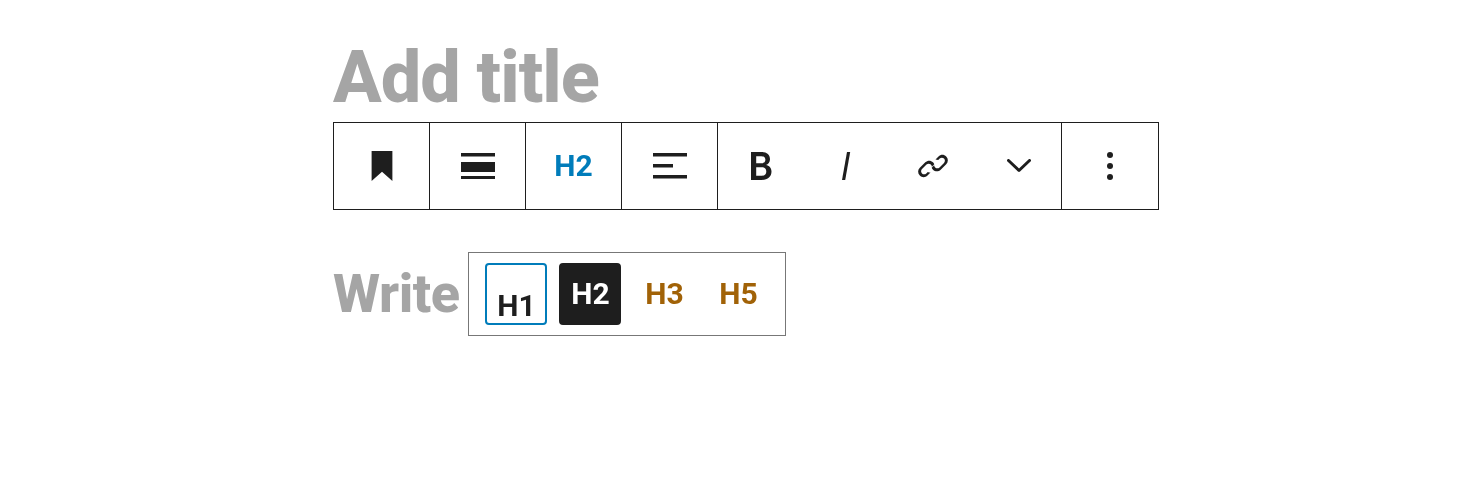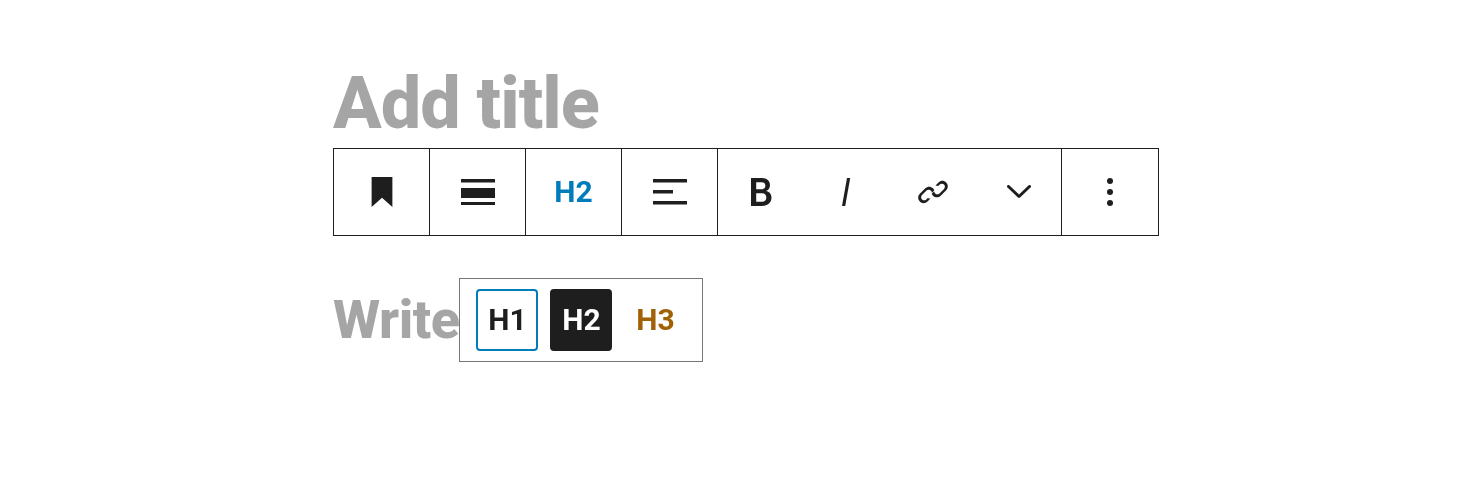--- a/index.html
+++ b/index.html
@@ -6,21 +6,21 @@
     html, body {
       width: 1474px;
       height: 501px;
       background: #fff;
       font-family: -apple-system, BlinkMacSystemFont, "Segoe UI", Roboto, "Helvetica Neue", Arial, sans-serif;
       -webkit-font-smoothing: antialiased;
     }
     .editor {
       position: relative;
       padding-left: 333px;
-      padding-top: 66px;
+      padding-top: 40px;
     }
     .title-placeholder {
       font-size: 72px;
       font-weight: 800;
       color: #a5a5a5;
       line-height: 1.05;
       letter-spacing: -1px;
       white-space: nowrap;
     }
 
@@ -56,21 +56,21 @@
     .row2 {
       display: flex;
       align-items: center;
       margin-top: 42px;
     }
     .write-placeholder {
       font-size: 54px;
       font-weight: 800;
       color: #a5a5a5;
       letter-spacing: -0.5px;
-      margin-right: 0;
+      margin-right: 9px;
     }
 
     .heading-panel {
       display: inline-flex;
       align-items: center;
       padding: 10px 16px;
       border: 1.5px solid #777;
       background: #fff;
       gap: 12px;
     }
@@ -82,20 +82,21 @@
       height: 62px;
       font-size: 30px;
       font-weight: 700;
       color: #a16207;
       border: 2px solid transparent;
       border-radius: 4px;
     }
     .heading-btn.outlined {
       border-color: #007cba;
       color: #1e1e1e;
+      align-items: flex-end;
     }
     .heading-btn.active {
       background: #1e1e1e;
       color: #fff;
       border-color: #1e1e1e;
     }
   </style>
 </head>
 <body>
 
@@ -189,17 +190,20 @@
     <div class="heading-panel">
         <div class="heading-btn outlined">
           <span>H1</span>
         </div>
         <div class="heading-btn active">
           <span>H2</span>
         </div>
         <div class="heading-btn">
           <span>H3</span>
         </div>
+        <div class="heading-btn">
+          <span>H5</span>
+        </div>
       </div>
 
   </div>
 
 </div>
 
 </body></html>

